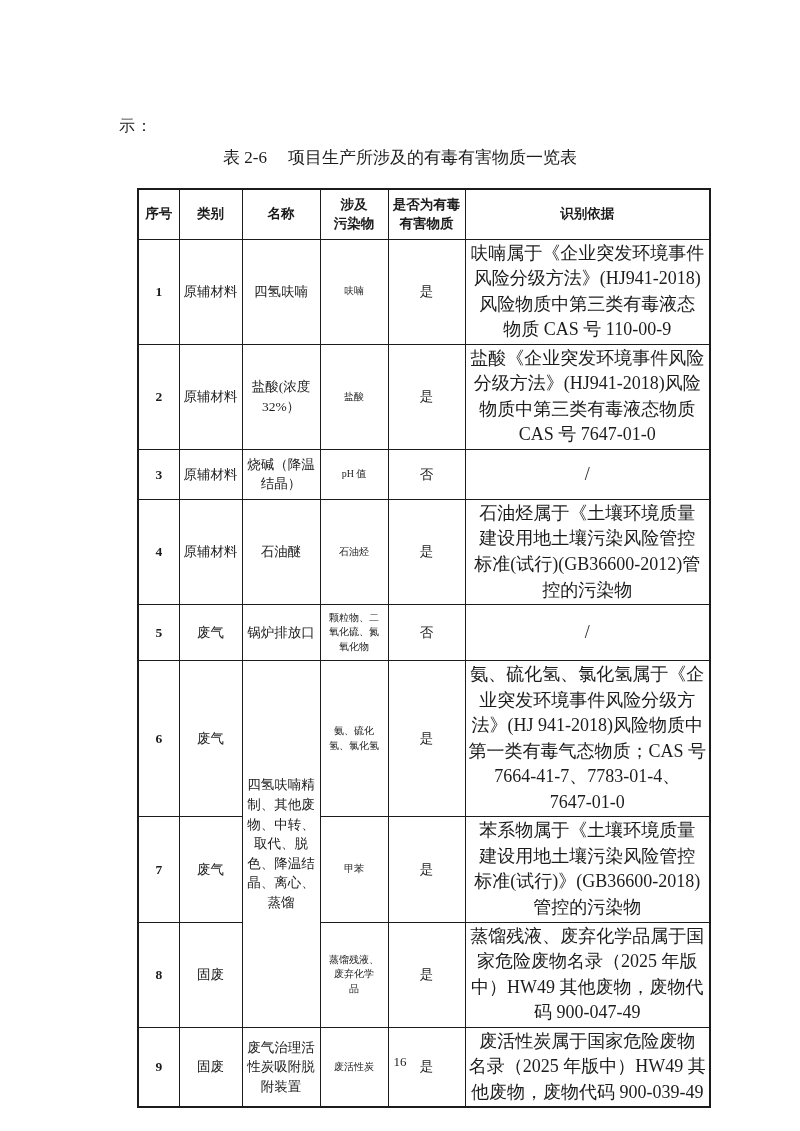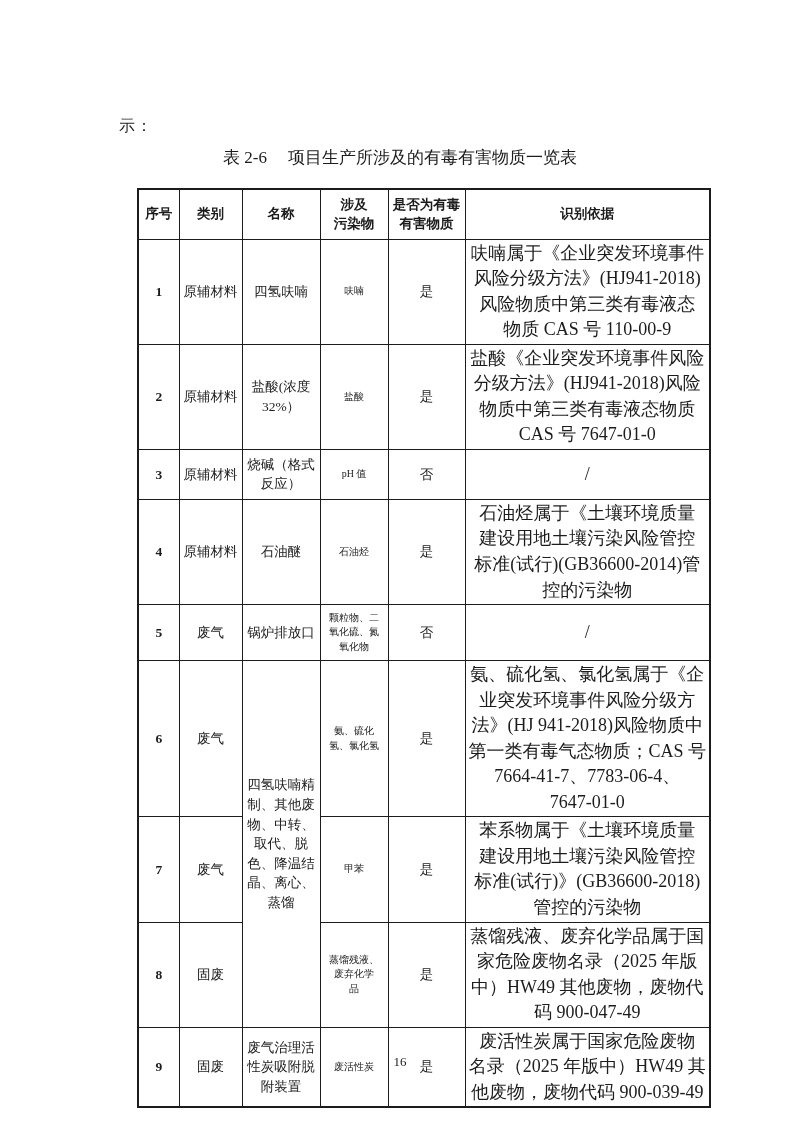--- a/index.html
+++ b/index.html
@@ -136,34 +136,34 @@
         <td class="cell-pollutant">盐酸</td>
         <td>是</td>
         <td class="cell-basis">盐酸《企业突发环境事件风险
 分级方法》(HJ941-2018)风险
 物质中第三类有毒液态物质
 CAS 号 7647-01-0</td>
       </tr>
       <tr class="h-r3">
         <td class="cell-no">3</td>
         <td>原辅材料</td>
-        <td>烧碱（格式反应）</td>
+        <td>烧碱（降温结晶）</td>
         <td class="cell-pollutant">pH 值</td>
         <td>否</td>
         <td class="cell-basis">/</td>
       </tr>
       <tr class="h-r4">
         <td class="cell-no">4</td>
         <td>原辅材料</td>
         <td>石油醚</td>
         <td class="cell-pollutant">石油烃</td>
         <td>是</td>
         <td class="cell-basis">石油烃属于《土壤环境质量
 建设用地土壤污染风险管控
-标准(试行)(GB36600-2014)管
+标准(试行)(GB36600-2012)管
 控的污染物</td>
       </tr>
       <tr class="h-r5">
         <td class="cell-no">5</td>
         <td>废气</td>
         <td>锅炉排放口</td>
         <td class="cell-pollutant">颗粒物、二
 氧化硫、氮
 氧化物</td>
         <td>否</td>
@@ -173,21 +173,21 @@
         <td class="cell-no">6</td>
         <td>废气</td>
         <td rowspan="3">四氢呋喃精制、其他废物、中转、取代、脱色、降温结晶、离心、蒸馏</td>
         <td class="cell-pollutant">氨、硫化
 氢、氯化氢</td>
         <td>是</td>
         <td class="cell-basis">氨、硫化氢、氯化氢属于《企
 业突发环境事件风险分级方
 法》(HJ 941-2018)风险物质中
 第一类有毒气态物质；CAS 号
-7664-41-7、7783-06-4、
+7664-41-7、7783-01-4、
 7647-01-0</td>
       </tr>
       <tr class="h-r7">
         <td class="cell-no">7</td>
         <td>废气</td>
         <td class="cell-pollutant">甲苯</td>
         <td>是</td>
         <td class="cell-basis">苯系物属于《土壤环境质量
 建设用地土壤污染风险管控
 标准(试行)》(GB36600-2018)

